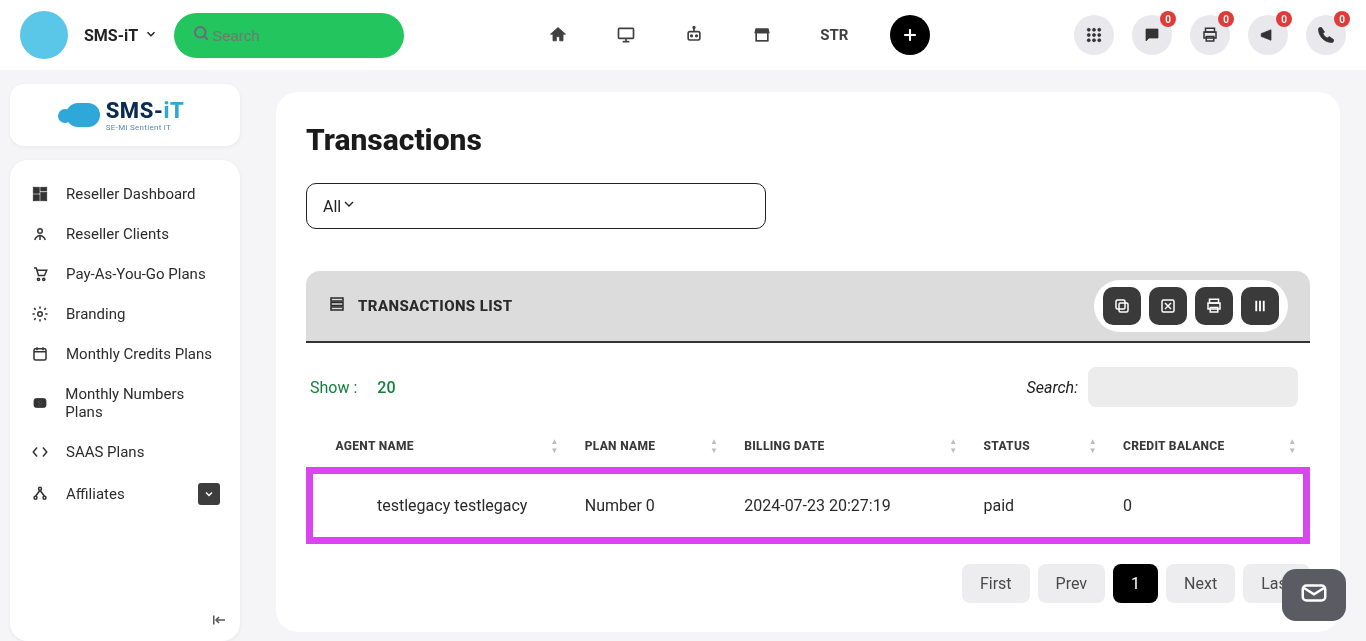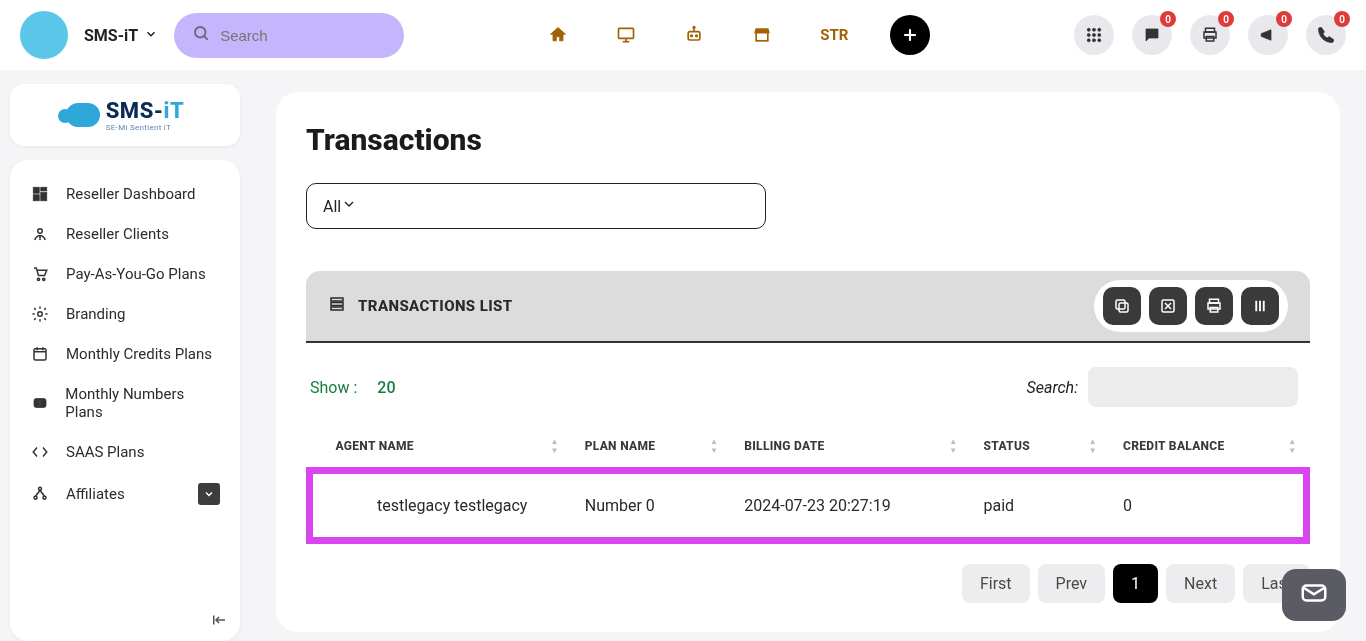--- a/index.html
+++ b/index.html
@@ -24,37 +24,37 @@
   .avatar-circle {
     width: 48px; height: 48px; border-radius: 50%;
     background: #5bc7e8;
   }
   .app-dd {
     display: flex; align-items: center; gap: 6px;
     font-weight: 700; font-size: 16px; cursor: pointer;
     padding: 6px 4px;
   }
   .search-wrap {
-    background: #c4b5fd;
+    background: #22c55e;
     border-radius: 28px;
     display: flex; align-items: center;
     height: 45px; width: 230px;
-    padding: 0 18px; gap: 10px;
+    padding: 0 18px; gap: 2px;
     color: #6b6b7b;
   }
   .search-wrap input {
     border: none; background: transparent; outline: none;
     font-size: 15px; width: 100%; color: #555;
   }
   .topbar-spacer { flex: 0 0 100px; }
   .topnav {
     display: flex; align-items: center; gap: 48px;
     margin-left: 20px;
   }
-  .topnav-item { color: #a16207; cursor: pointer; display:flex; align-items:center; justify-content:center; }
+  .topnav-item { color: #404040; cursor: pointer; display:flex; align-items:center; justify-content:center; }
   .plus-btn {
     width: 40px; height: 40px; border-radius: 50%;
     background: #000; color: #fff; display:flex; align-items:center; justify-content:center;
     font-size: 22px; cursor:pointer; margin-left: 30px;
   }
   .topbar-right {
     margin-left: auto; display:flex; align-items:center; gap: 18px;
   }
   .circle-icon {
     width: 40px; height:40px; border-radius:50%;

